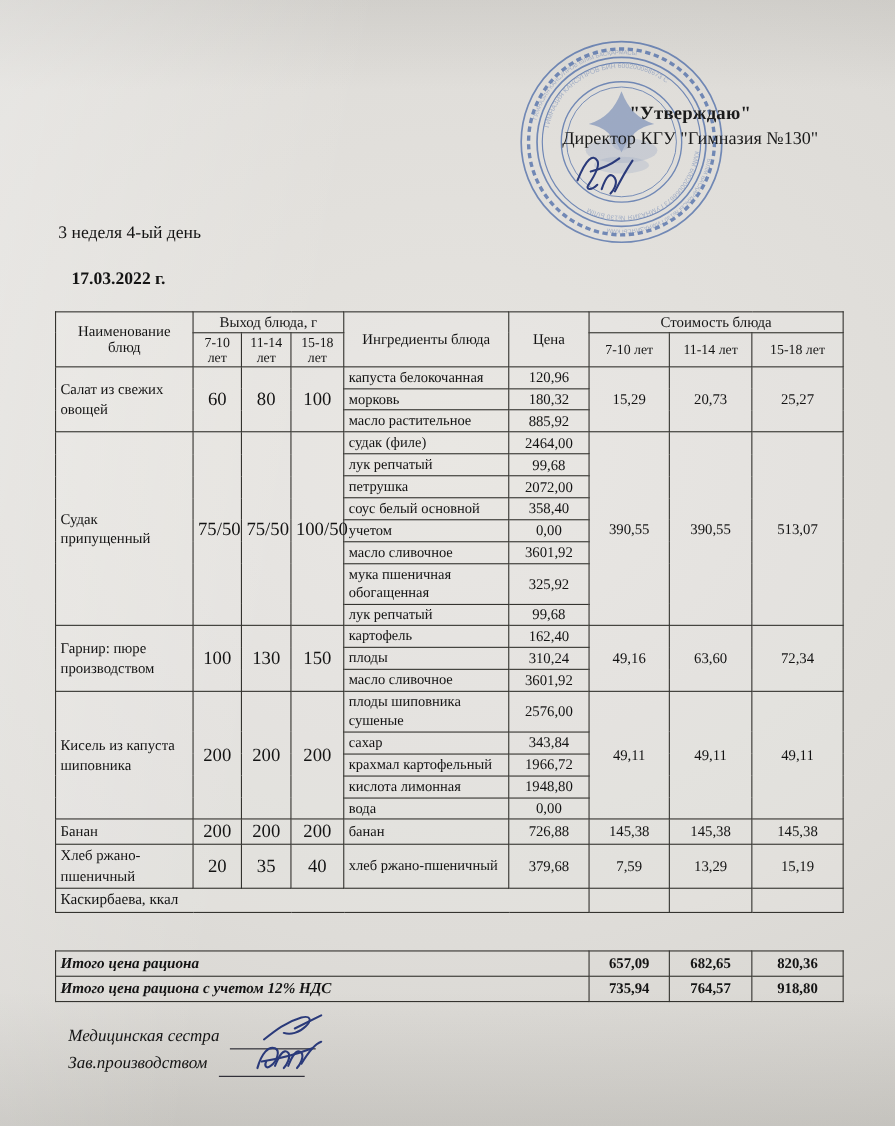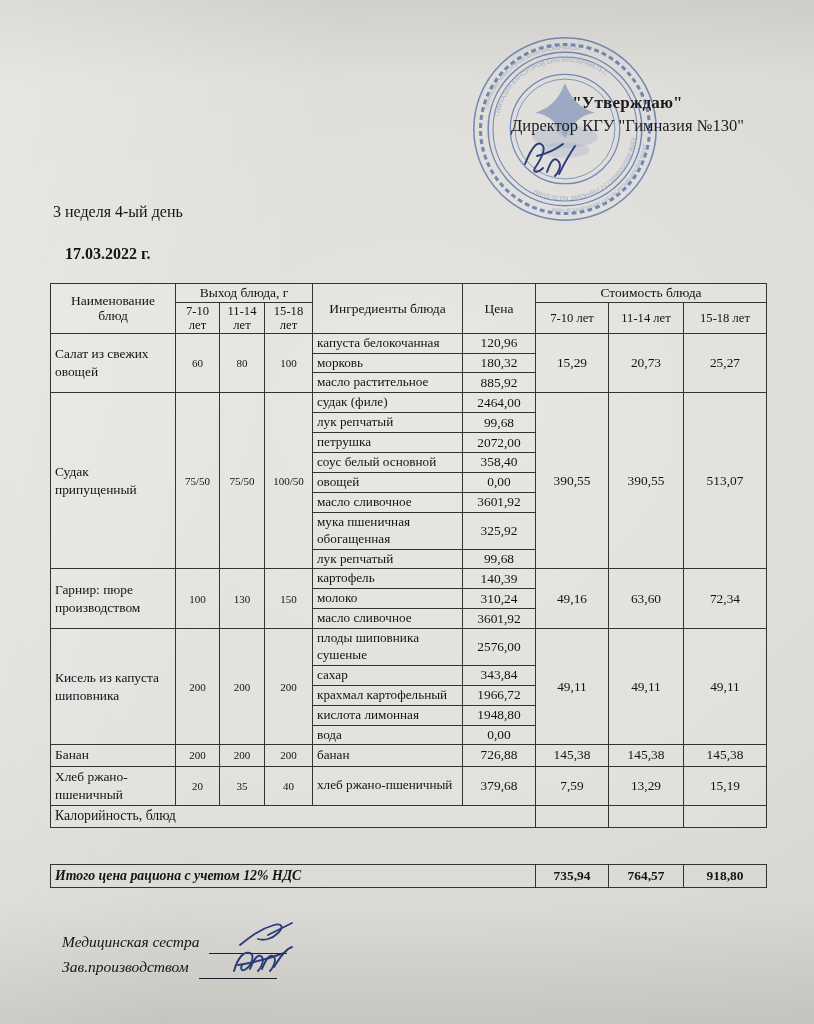--- a/index.html
+++ b/index.html
@@ -124,21 +124,21 @@
     padding: 2px 1px;
   }
   .dish {
     text-align: left;
     padding-left: 5px;
     line-height: 1.35;
     font-size: 13.4px;
   }
   .portion {
     text-align: center;
-    font-size: 11px;
+    font-size: 17px;
   }
   .ingr {
     text-align: left;
     padding-left: 4px;
     line-height: 1.28;
     font-size: 13.2px;
     margin-top: 33px;
   }
   .price {
     text-align: center;
@@ -339,48 +339,48 @@
         </tr>
         <tr>
           <td class="ingr">петрушка</td>
           <td class="price">2072,00</td>
         </tr>
         <tr>
           <td class="ingr">соус белый основной</td>
           <td class="price">358,40</td>
         </tr>
         <tr>
-          <td class="ingr">овощей</td>
+          <td class="ingr">учетом</td>
           <td class="price">0,00</td>
         </tr>
         <tr>
           <td class="ingr">масло сливочное</td>
           <td class="price">3601,92</td>
         </tr>
         <tr>
           <td class="ingr">мука пшеничная обогащенная</td>
           <td class="price">325,92</td>
         </tr>
         <tr>
           <td class="ingr">лук репчатый</td>
           <td class="price">99,68</td>
         </tr>
         <tr>
           <td class="dish" rowspan="3">Гарнир: пюре производством</td>
           <td class="portion" rowspan="3">100</td>
           <td class="portion" rowspan="3">130</td>
           <td class="portion" rowspan="3">150</td>
           <td class="ingr">картофель</td>
-          <td class="price">140,39</td>
+          <td class="price">162,40</td>
           <td class="cost" rowspan="3">49,16</td>
           <td class="cost" rowspan="3">63,60</td>
           <td class="cost" rowspan="3">72,34</td>
         </tr>
         <tr>
-          <td class="ingr">молоко</td>
+          <td class="ingr">плоды</td>
           <td class="price">310,24</td>
         </tr>
         <tr>
           <td class="ingr">масло сливочное</td>
           <td class="price">3601,92</td>
         </tr>
         <tr>
           <td class="dish" rowspan="5">Кисель из капуста шиповника</td>
           <td class="portion" rowspan="5">200</td>
           <td class="portion" rowspan="5">200</td>
@@ -425,36 +425,42 @@
           <td class="portion">40</td>
           <td class="ingr">хлеб ржано-пшеничный</td>
           <td class="price">379,68</td>
           <td class="cost" rowspan="1">7,59</td>
           <td class="cost" rowspan="1">13,29</td>
           <td class="cost" rowspan="1">15,19</td>
         </tr>
       </tbody>
     <tfoot>
       <tr>
-        <td class="calrow" colspan="6">Калорийность, блюд</td>
+        <td class="calrow" colspan="6">Каскирбаева, ккал</td>
         <td></td>
         <td></td>
         <td></td>
       </tr>
     </tfoot>
   </table>
 
   <table id="totals-table">
     <colgroup>
       <col style="width:485px">
       <col style="width:73px">
       <col style="width:75px">
       <col style="width:83px">
     </colgroup>
     <tbody id="totals-body">
+        <tr>
+          <td class="tot-label">Итого цена рациона</td>
+          <td class="tot-val">657,09</td>
+          <td class="tot-val">682,65</td>
+          <td class="tot-val">820,36</td>
+        </tr>
         <tr>
           <td class="tot-label">Итого цена рациона с учетом 12% НДС</td>
           <td class="tot-val">735,94</td>
           <td class="tot-val">764,57</td>
           <td class="tot-val">918,80</td>
         </tr>
       </tbody>
   </table>
 
   <div id="footer-block">

